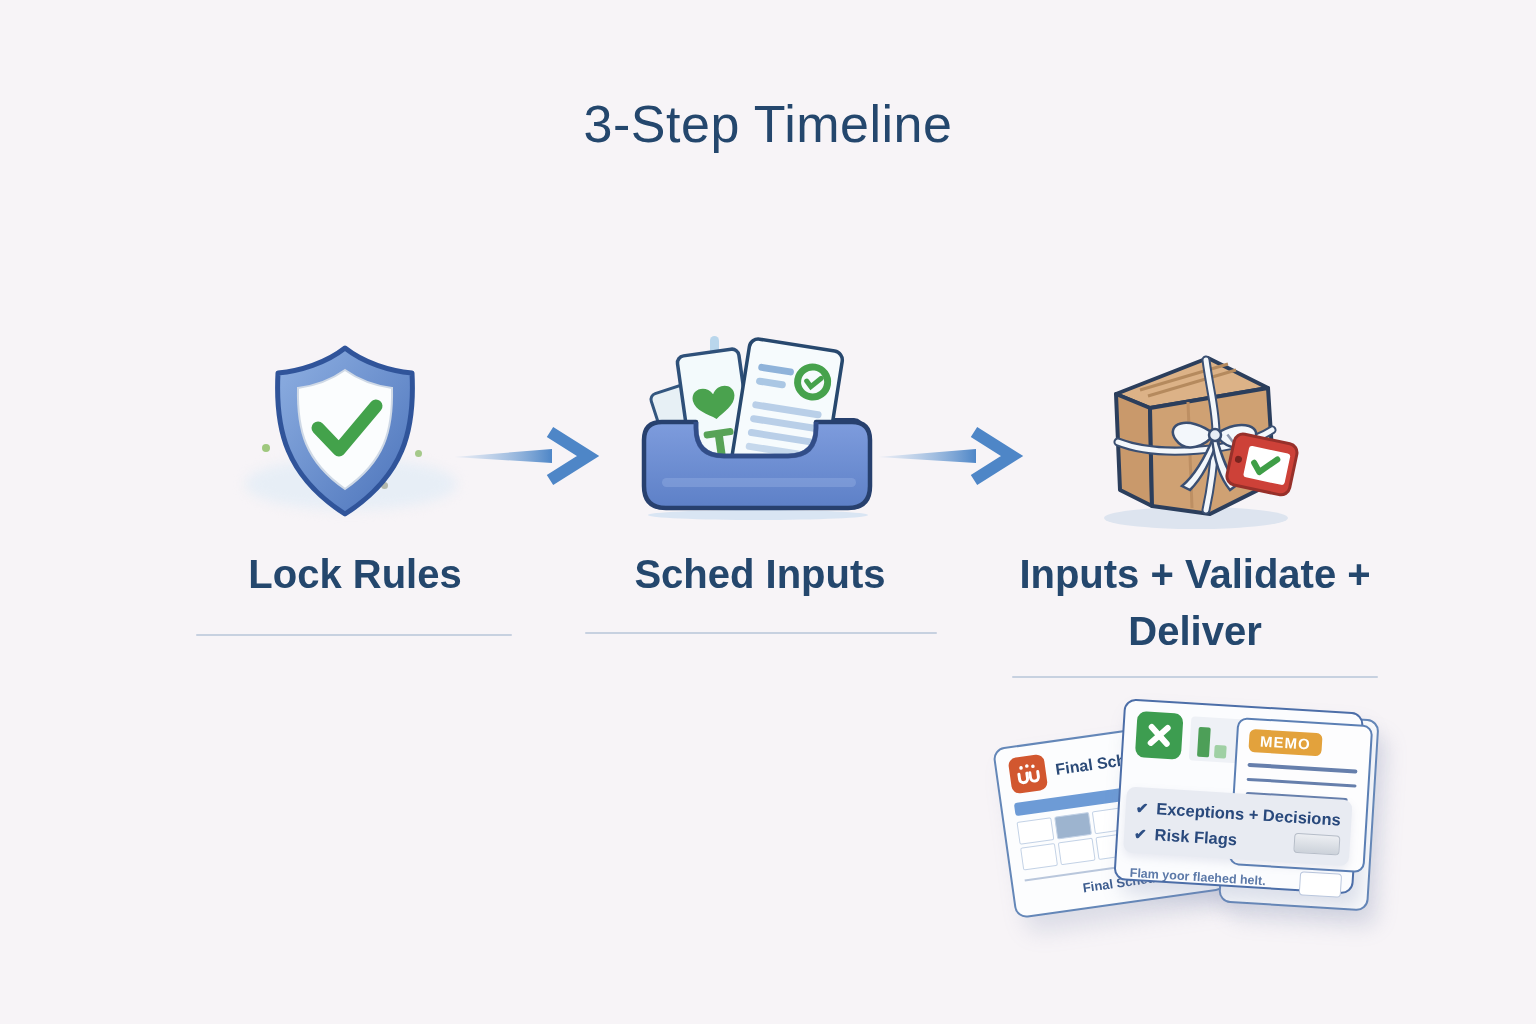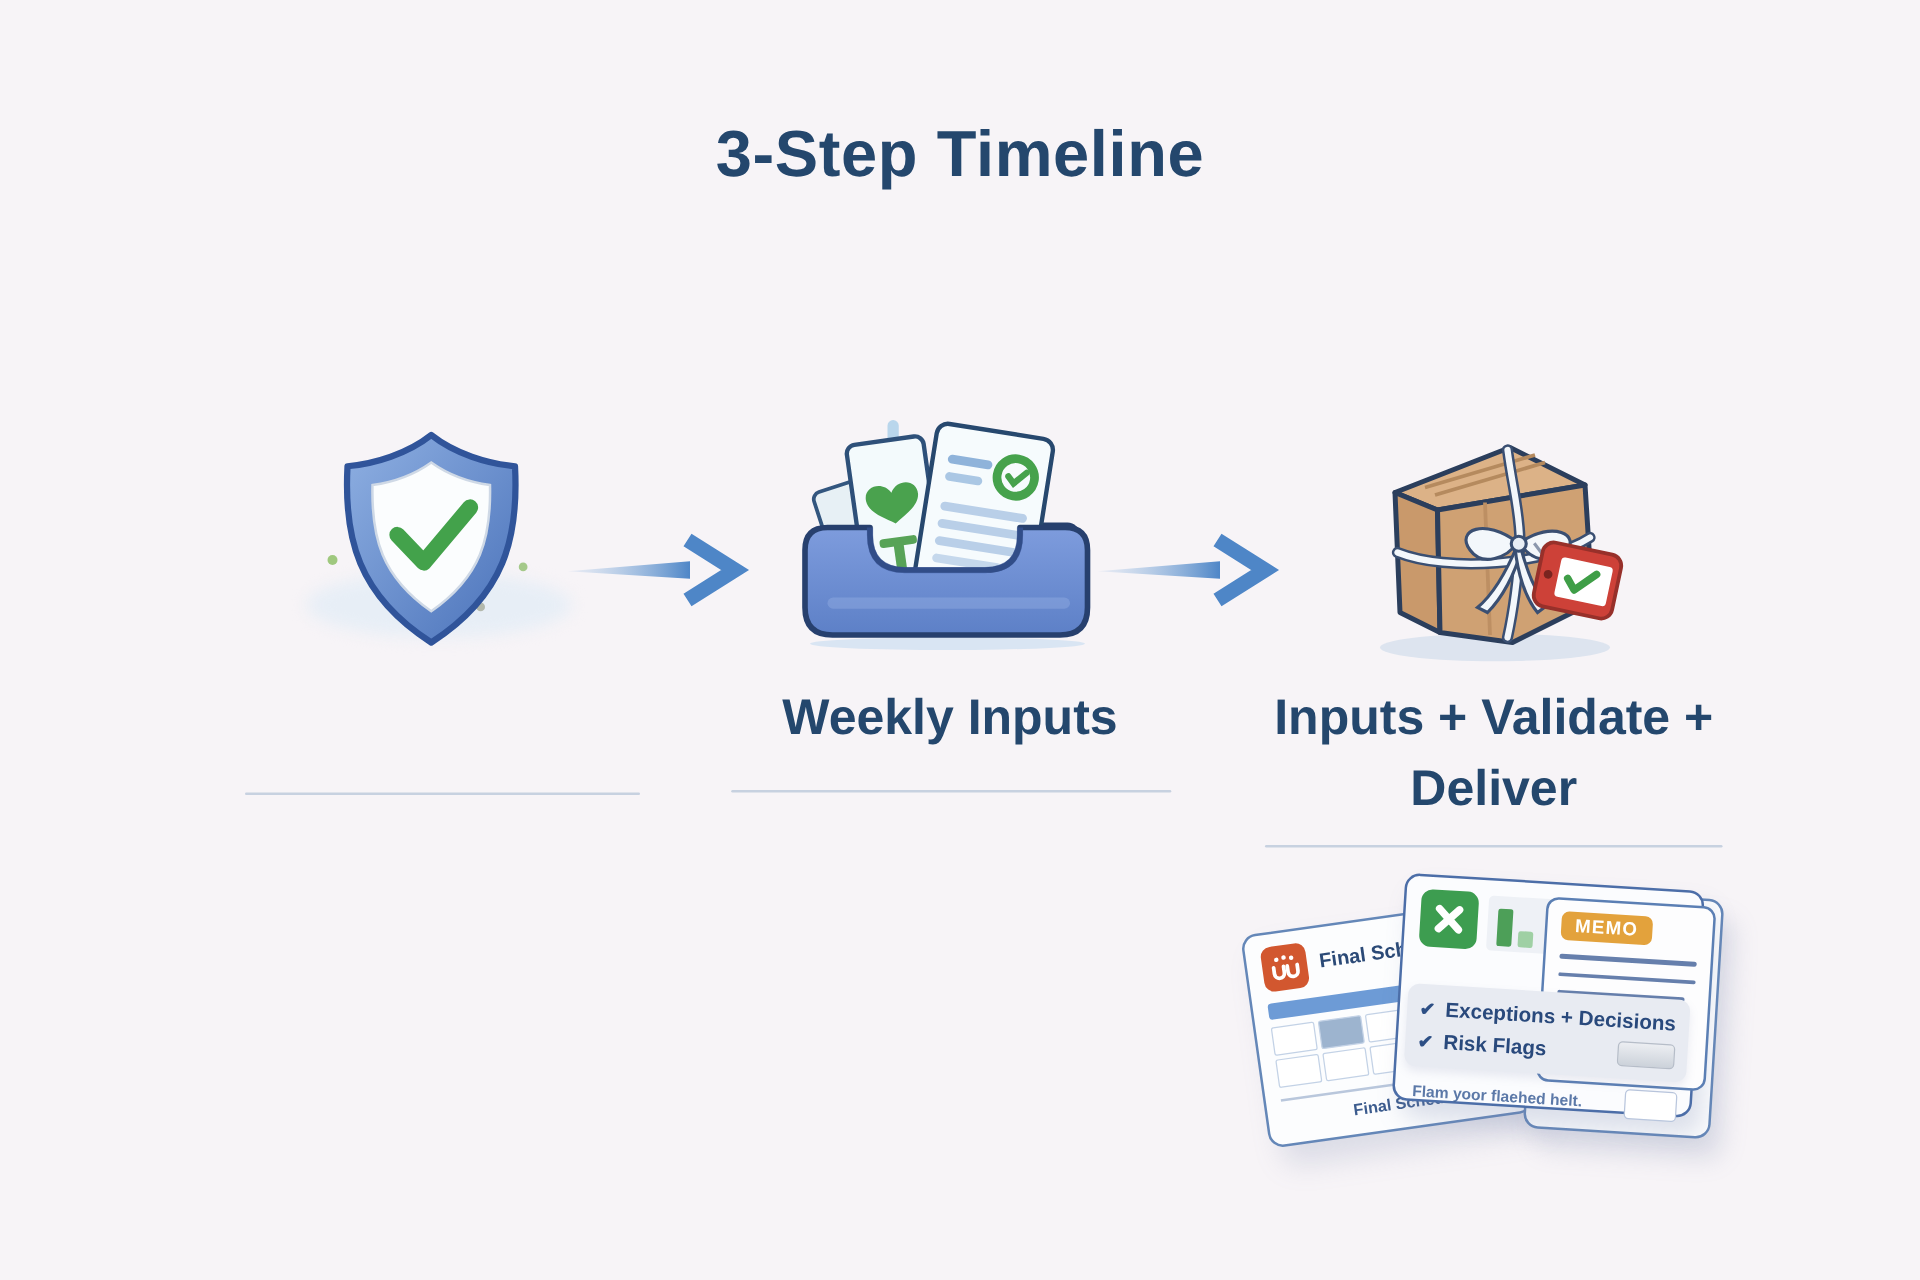--- a/index.html
+++ b/index.html
@@ -1,21 +1,21 @@
 <!DOCTYPE html>
 <html><head>
 <meta charset="utf-8">
 <style>
   html,body{margin:0;padding:0;}
   body{width:1536px;height:1024px;overflow:hidden;background:#f7f4f7;
        font-family:"Liberation Sans", sans-serif;}
   .canvas{position:relative;width:1536px;height:1024px;}
 
   .page-title{position:absolute;left:0;top:94px;width:1536px;text-align:center;
-    font-size:52px;font-weight:700;color:#24476d;letter-spacing:0.5px;}
+    font-size:52px;font-weight:400;color:#24476d;letter-spacing:0.5px;}
 
   .step-label{position:absolute;text-align:center;font-size:40px;font-weight:700;
     color:#24476d;line-height:1.42;}
   .lbl-1{left:160px;top:546px;width:390px;}
   .lbl-2{left:570px;top:546px;width:380px;}
   .lbl-3{left:1005px;top:546px;width:380px;}
 
   .step-divider{position:absolute;height:2px;background:#c7d1e0;border-radius:1px;}
   .div-1{left:196px;top:634px;width:316px;}
   .div-2{left:585px;top:632px;width:352px;}
@@ -192,21 +192,22 @@
     </g>
     <g transform="rotate(12 172 122)">
       <line x1="134" y1="100" x2="150" y2="114" stroke="#8b97ad" stroke-width="2.5"></line>
       <rect x="142" y="96" width="64" height="52" rx="9" fill="#cd4138" stroke="#97302a" stroke-width="3"></rect>
       <circle cx="150" cy="122" r="3.5" fill="#7a241f"></circle>
       <rect x="158" y="106" width="42" height="32" rx="3" fill="#ffffff"></rect>
       <path d="M166,122 l7,8 l15,-16" fill="none" stroke="#3f9e47" stroke-width="6" stroke-linecap="round" stroke-linejoin="round"></path>
     </g>
   </svg>
 
-  <div class="step-label lbl-2">Weekly Inputs</div>
+  <div class="step-label lbl-1">Lock Rules</div>
+  <div class="step-label lbl-2">Sched Inputs</div>
   <div class="step-label lbl-3">Inputs + Validate + Deliver</div>
   <div class="step-divider div-1"></div>
   <div class="step-divider div-2"></div>
   <div class="step-divider div-3"></div>
 
   <div class="card schedule-card">
     <div class="sched-head">
       <div class="sched-app-icon">
         <svg width="26" height="26" viewBox="0 0 26 26">
           <g fill="#ffffff">

